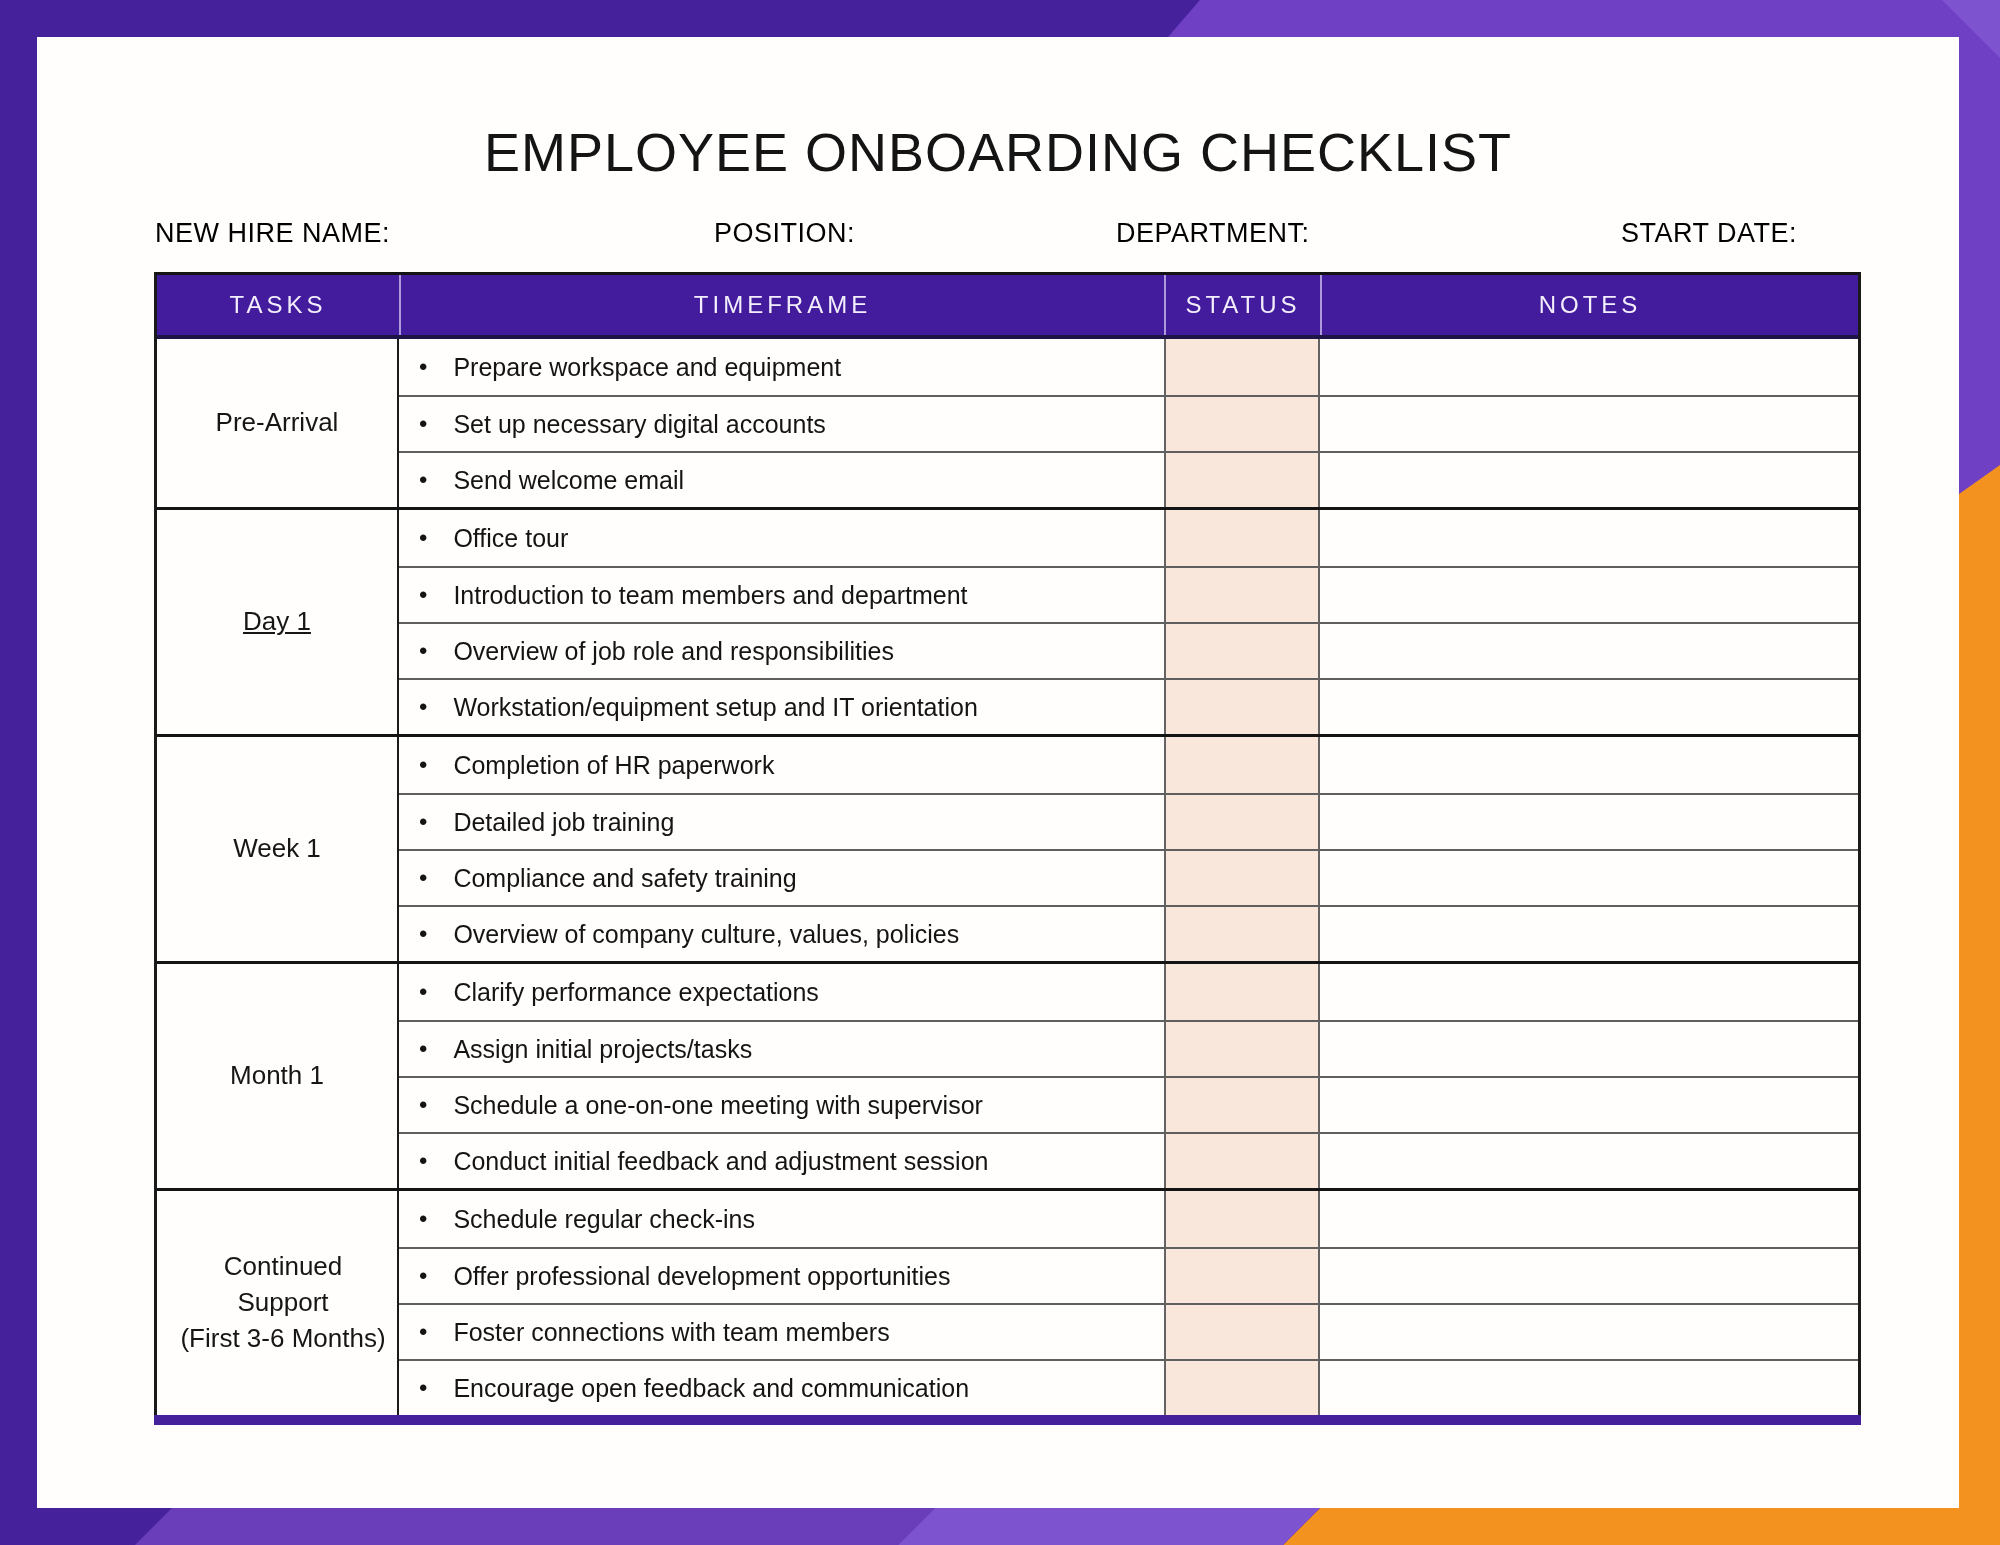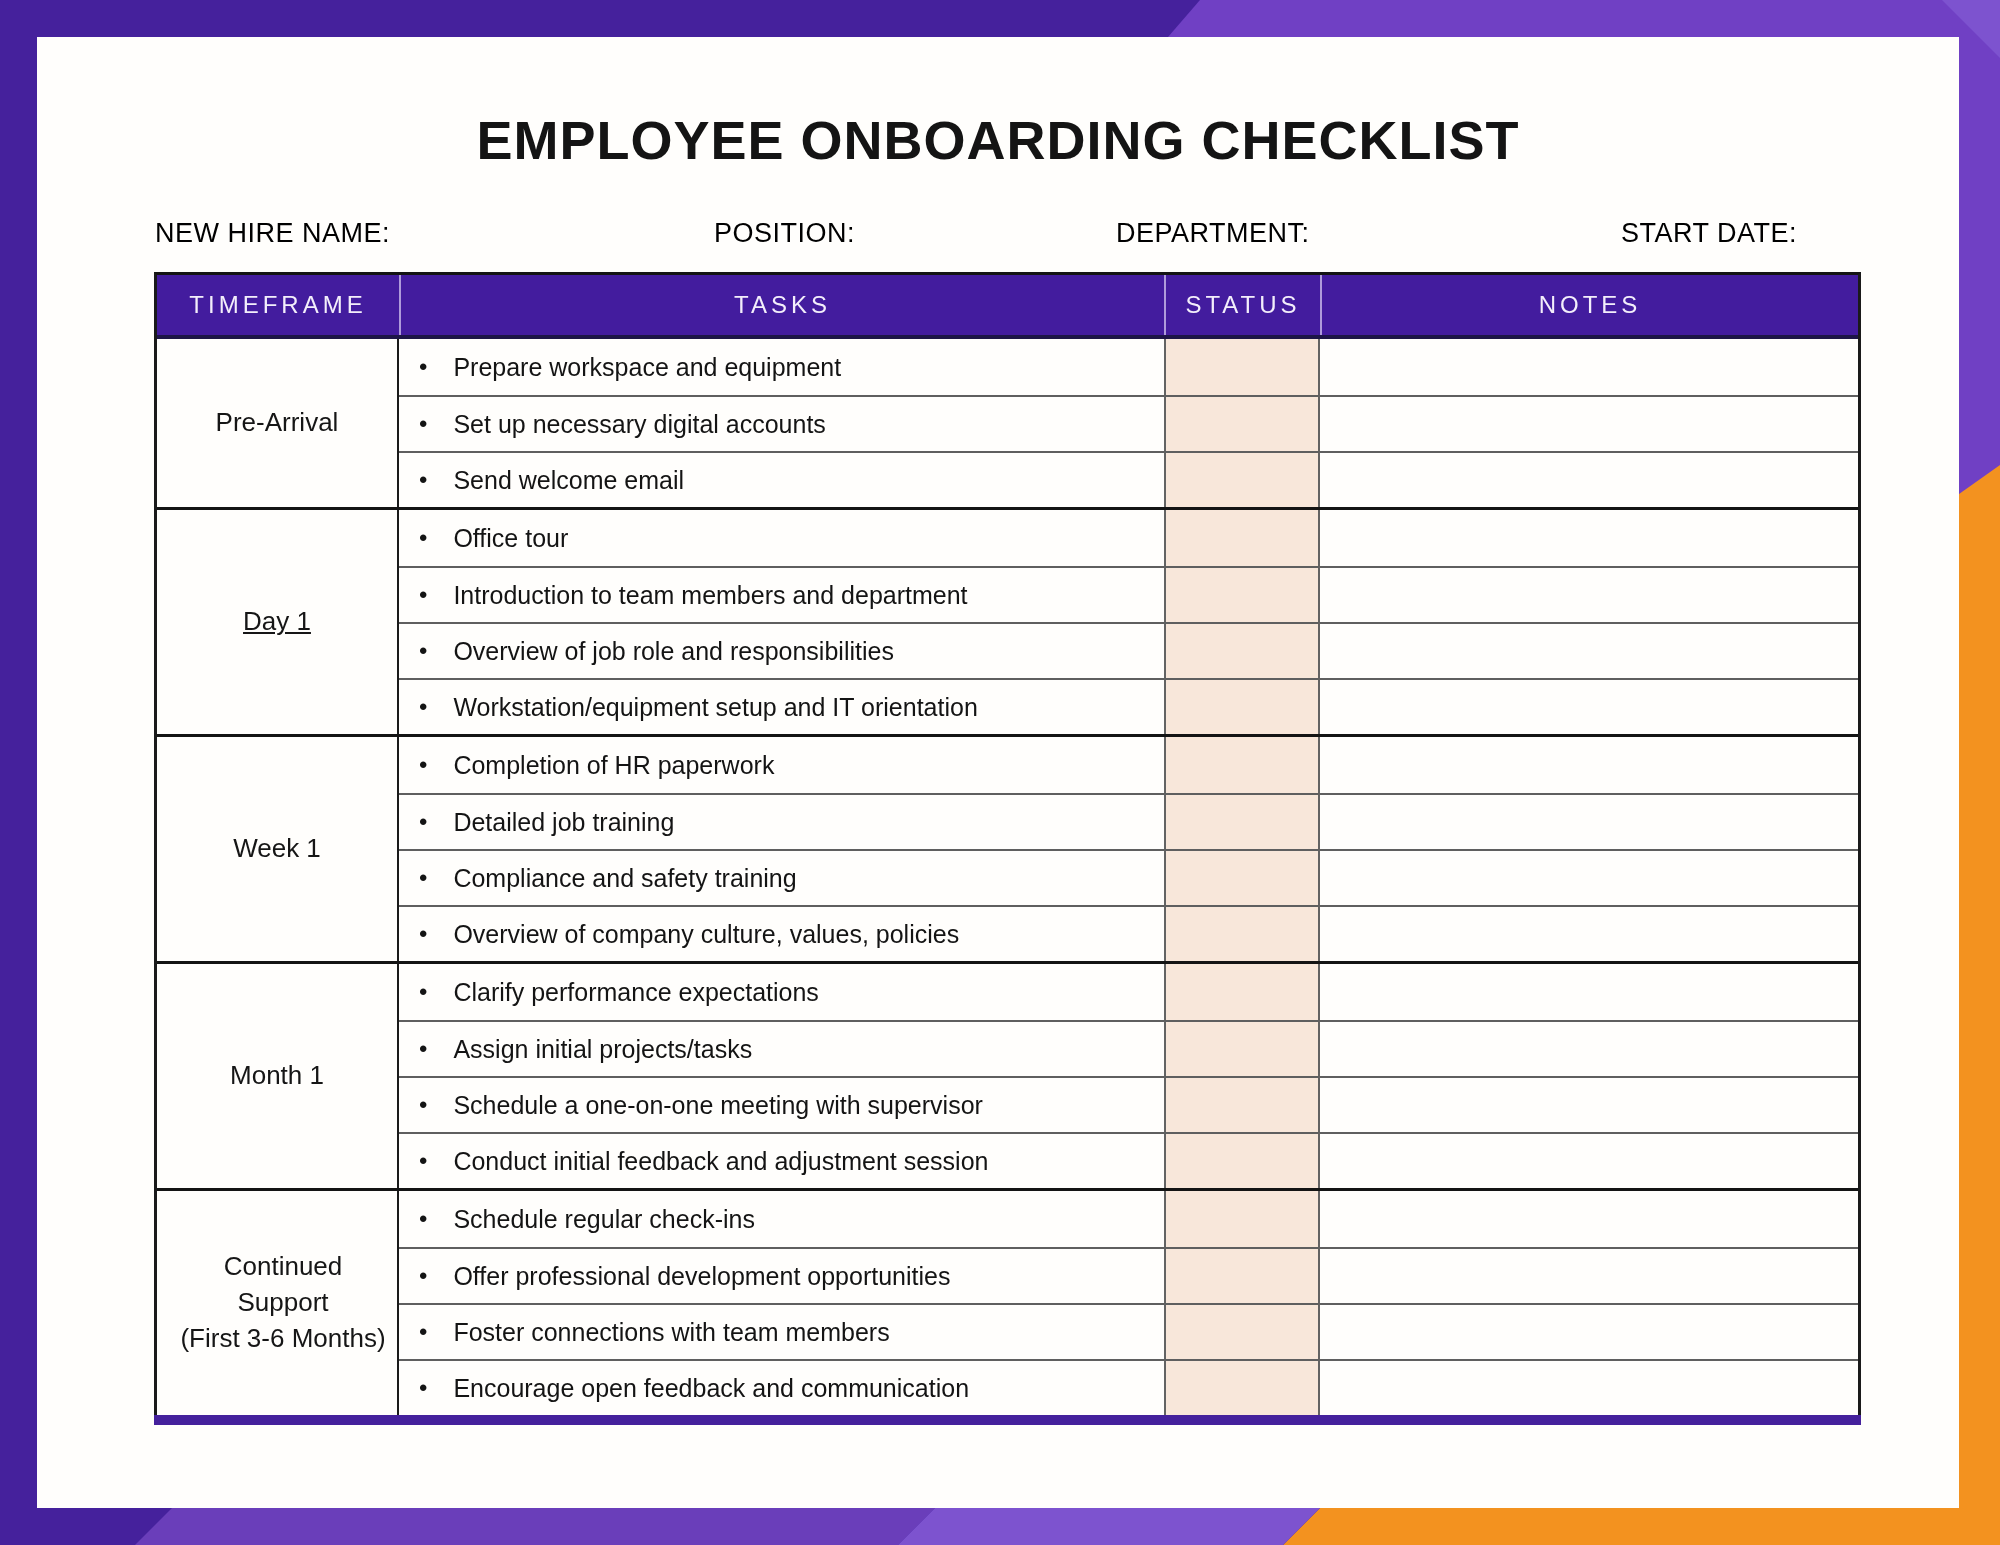--- a/index.html
+++ b/index.html
@@ -28,22 +28,22 @@
   }
   .deco-bottom-light {
     background:var(--accent_lighter_purple,#7d53cf);
     clip-path:polygon(935px 1508px, 1320px 1508px, 1283px 1545px, 898px 1545px);
   }
   .panel {
     position:absolute; left:37px; top:37px; width:1922px; height:1471px;
     background:#fffefc;
   }
   .page-title {
-    position:absolute; left:0; right:0; top:76px;
-    text-align:center; font-size:54px; font-weight:700; letter-spacing:1px;
+    position:absolute; left:0; right:0; top:88px;
+    text-align:center; font-size:54px; font-weight:400; letter-spacing:1px;
     color:#141414; line-height:1; white-space:nowrap;
   }
   .field-label {
     position:absolute; top:181px; font-size:27px; letter-spacing:.5px;
     color:#000000; white-space:nowrap;
   }
   .fl-0 { left:118px; } .fl-1 { left:677px; } .fl-2 { left:1079px; } .fl-3 { left:1549px;margin-left:35px; }
 
   .table-wrap {
     position:absolute; left:117px; top:235px; width:1707px;
@@ -98,22 +98,22 @@
   <div class="panel">
     <div class="page-title">EMPLOYEE ONBOARDING CHECKLIST</div>
 
     <div class="field-label fl-0">NEW HIRE NAME:</div>
     <div class="field-label fl-1">POSITION:</div>
     <div class="field-label fl-2">DEPARTMENT:</div>
     <div class="field-label fl-3">START DATE:</div>
 
     <div class="table-wrap">
       <div class="thead">
+        <div class="th">TASKS</div>
         <div class="th">TIMEFRAME</div>
-        <div class="th">TASKS</div>
         <div class="th">STATUS</div>
         <div class="th">NOTES</div>
       </div>
       <div id="table-body">
           <div class="group" style="grid-template-rows: repeat(3, 56px);">
             <div class="tf-cell" style="grid-row: 1 / span 3;">
               <div>Pre-Arrival</div>
             </div>
             <div class="task-cell" style="grid-row: 1;">
               <span class="bullet">•</span>

